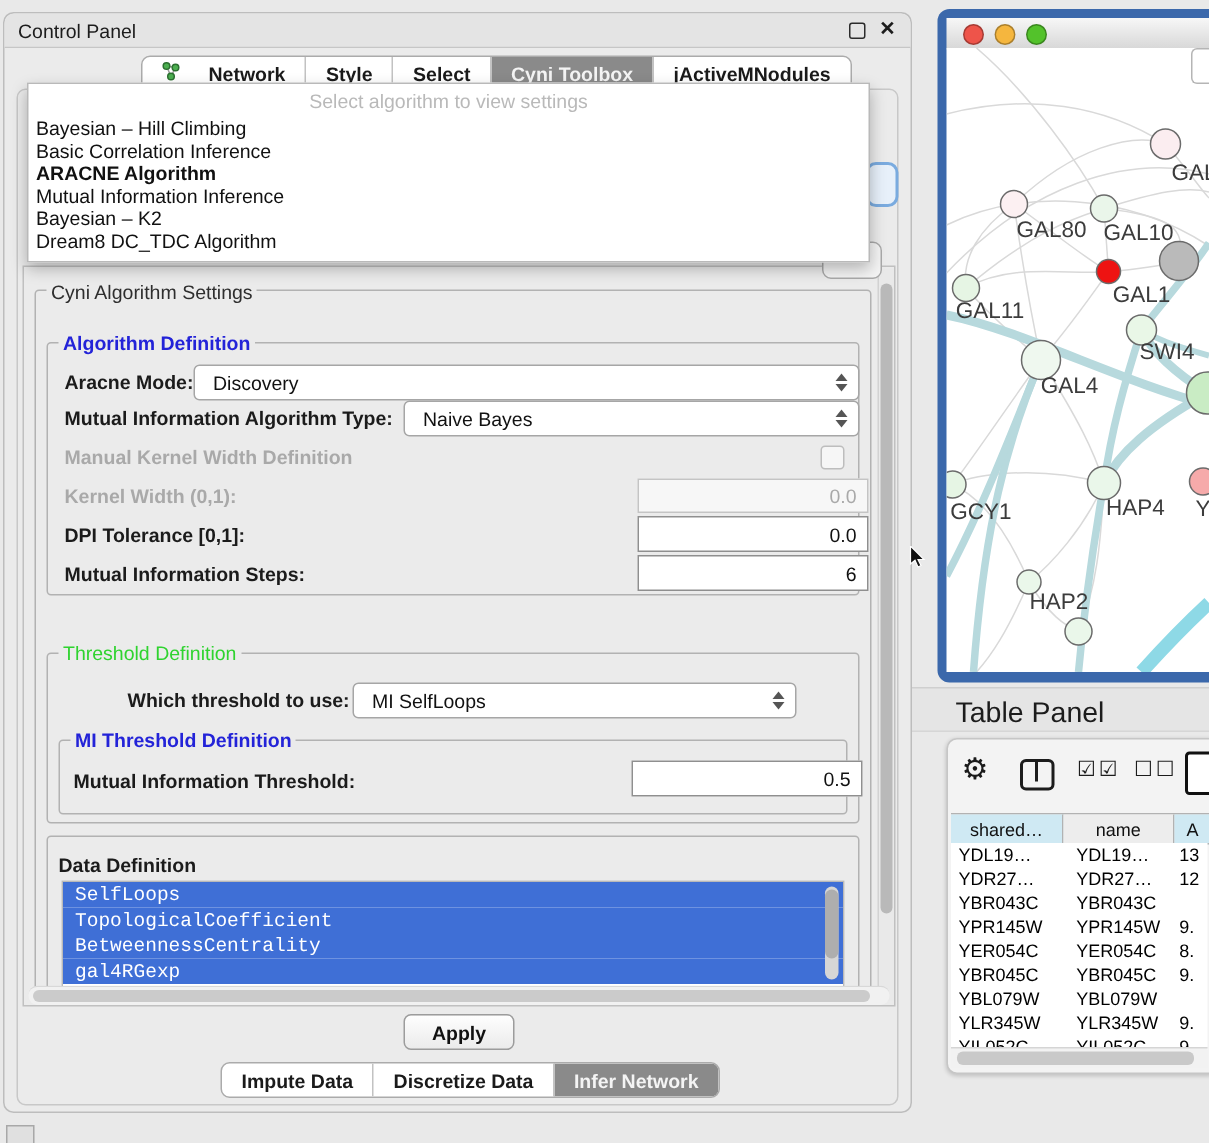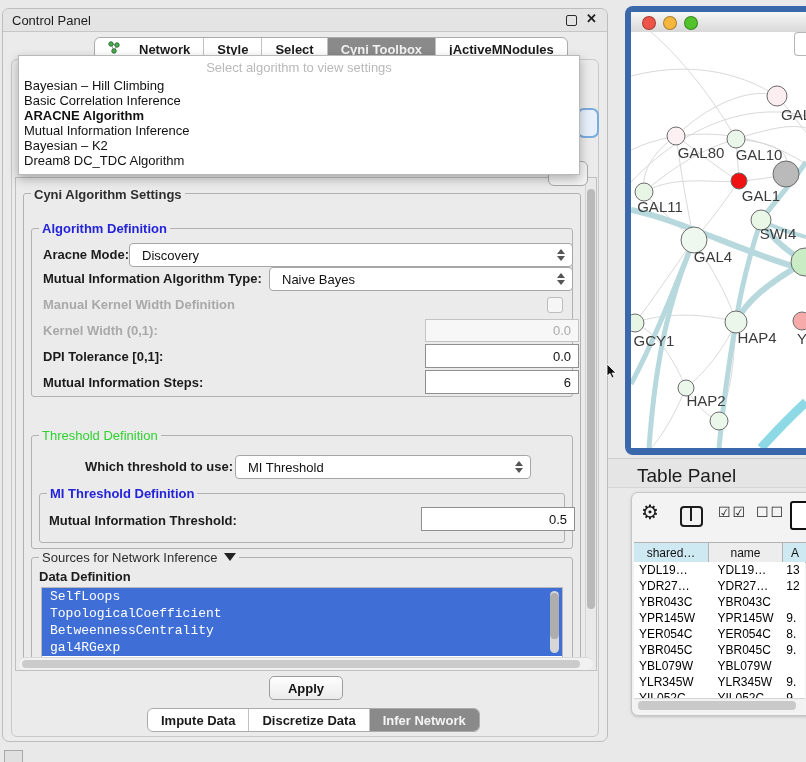--- a/index.html
+++ b/index.html
@@ -143,21 +143,21 @@
 
   <div class="abs behind-focus"></div>
   <div class="abs behind-combo"></div>
 
   <div class="abs scrollpane"></div>
   <div class="abs vscroll" style="left:582px;top:170px;width:10px;height:488px;">
     <div class="vthumb" style="top:10px;height:420px;"></div>
   </div>
 
   <div class="abs group" style="left:20px;top:184px;width:556px;height:470px;"></div>
-  <span class="legend plain" style="left:28px;top:178px;font-weight:bold;">Cyni Algorithm Settings</span>
+  <span class="legend plain" style="left:28px;top:178px;">Cyni Algorithm Settings</span>
 
   <div class="abs group" style="left:28px;top:219px;width:540px;height:167px;"></div>
   <span class="legend blue" style="left:36px;top:212px;">Algorithm Definition</span>
 
   <span class="abs blabel" style="left:40px;top:238px;">Aracne Mode:</span>
   <div class="abs combo" style="left:126px;top:234px;width:442px;height:22px;">
     <span class="cval">Discovery</span>
     <span class="stepper">
         <span class="tri-up"></span>
         <span class="tri-dn"></span>
@@ -184,34 +184,33 @@
 
   <span class="abs blabel" style="left:40px;top:366px;">Mutual Information Steps:</span>
   <div class="abs tfield" style="left:422px;top:361px;width:145px;height:22px;">6</div>
 
 
   <div class="abs group" style="left:28px;top:426px;width:540px;height:112px;"></div>
   <span class="legend green" style="left:36px;top:419px;">Threshold Definition</span>
 
   <span class="abs blabel" style="left:82px;top:450px;">Which threshold to use:</span>
   <div class="abs combo" style="left:232px;top:446px;width:294px;height:22px;">
-    <span class="cval">MI Threshold</span>
+    <span class="cval">MI SelfLoops</span>
     <span class="stepper">
         <span class="tri-up"></span>
         <span class="tri-dn"></span>
       </span>
   </div>
 
   <div class="abs group" style="left:36px;top:484px;width:524px;height:48px;"></div>
   <span class="legend blue" style="left:44px;top:477px;">MI Threshold Definition</span>
   <span class="abs blabel" style="left:46px;top:504px;">Mutual Information Threshold:</span>
   <div class="abs tfield" style="left:418px;top:498px;width:145px;height:22px;">0.5</div>
 
   <div class="abs group" style="left:28px;top:548px;width:540px;height:106px;"></div>
-  <span class="legend plain" style="left:36px;top:541px;"><span>Sources for Network Inference</span><span class="arrow-down"></span></span>
   <span class="abs blabel" style="left:36px;top:560px;">Data Definition</span>
   <div class="abs attr-list" style="left:38px;top:578px;width:520px;height:70px;">
 
   <div class="attr-item" style="background: rgb(63, 111, 214);">SelfLoops</div>
       <div class="attr-item" style="background: rgb(63, 111, 214);">TopologicalCoefficient</div>
       <div class="attr-item" style="background: rgb(63, 111, 214);">BetweennessCentrality</div>
       <div class="attr-item" style="background: rgb(63, 111, 214);">gal4RGexp</div>
       <div class="list-vscroll">
         <div class="list-vthumb"></div>
       </div>

